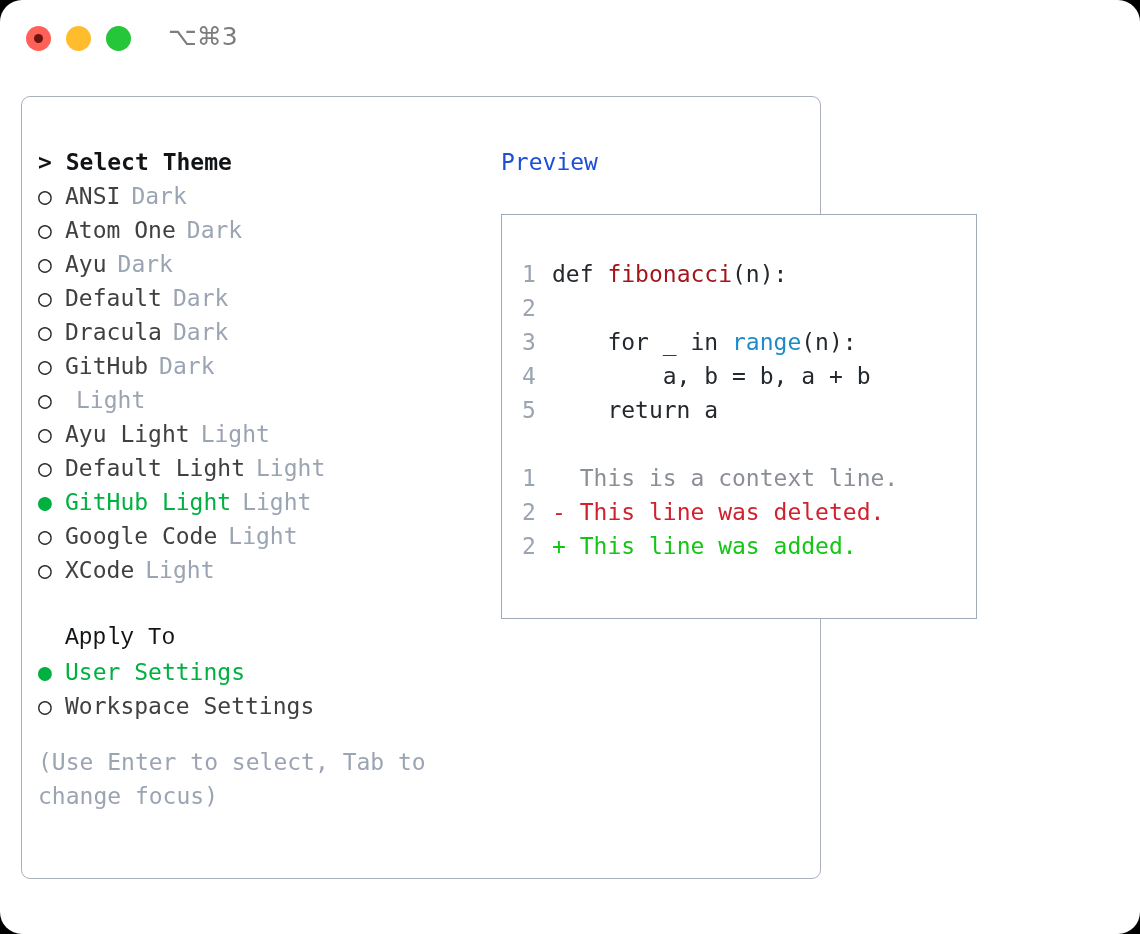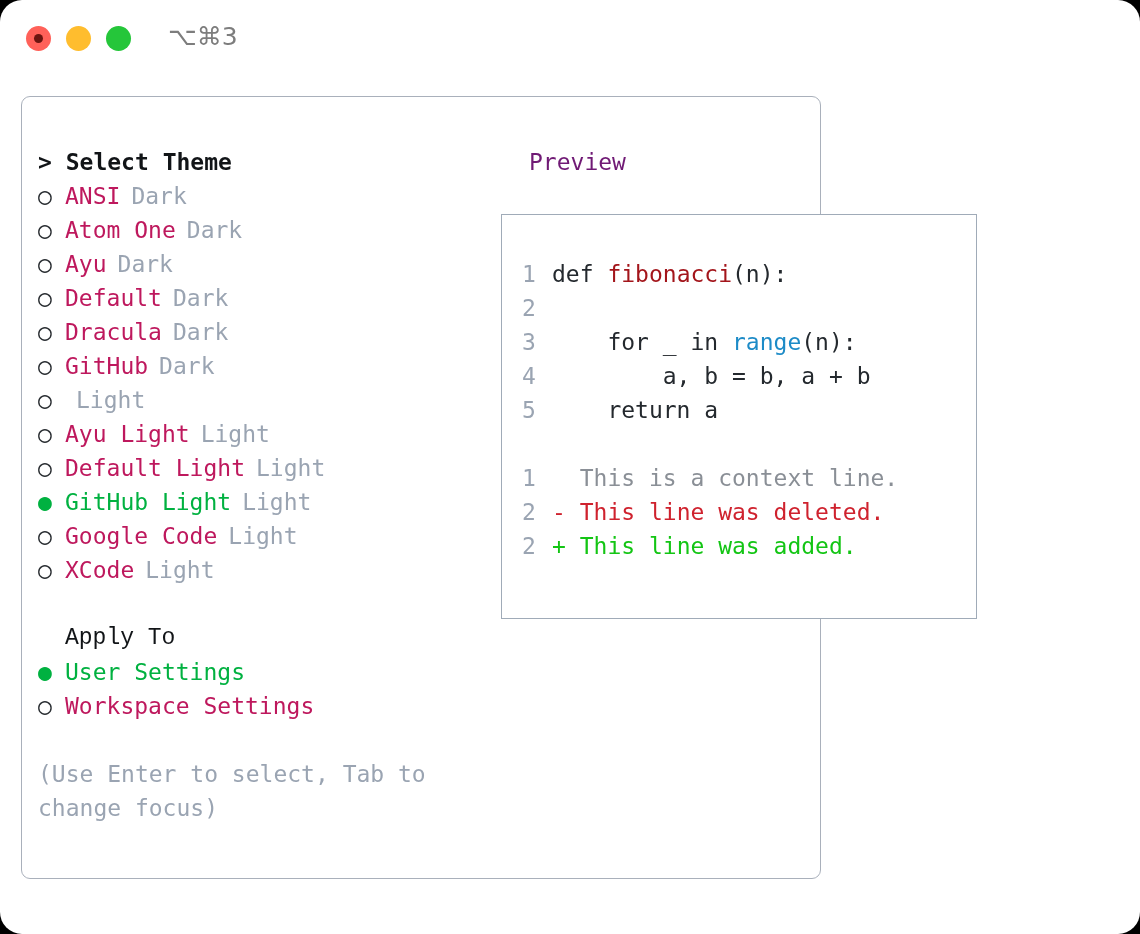--- a/index.html
+++ b/index.html
@@ -98,51 +98,50 @@
     line-height: 34px;
     white-space: pre;
   }
   .bullet {
     display: inline-block;
     width: 27px;
     flex: 0 0 27px;
     color: #2b2f33;
   }
   .bullet.selected { color: #00b140; }
-  .opt-label { color: #be185d; }
+  .opt-label { color: #404040; }
   .opt-row.selected .opt-label { color: #00b140; }
   .opt-tag {
     color: #9aa4b2;
     padding-left: 11px;
   }
 
   .spacer-row { height: 34px; }
 
   .hint {
-    margin-top: 34px;
+    margin-top: 22px;
     font-size: 23px;
     line-height: 34px;
     color: #9aa4b2;
     width: 410px;
     white-space: pre-wrap;
   }
 
   
   .right-pane {
     position: absolute;
     left: 479px;
     top: 48px;
     width: 490px;
   }
   .preview-title {
     font-size: 23px;
     line-height: 34px;
-    color: #701a75;
-    white-space: pre;
-    margin-left: 28px;
+    color: #1d4ed8;
+    white-space: pre;
   }
   .preview-box {
     margin-top: 35px;
     width: 476px;
     height: 405px;
     border: 1px solid #a0abb8;
     box-sizing: border-box;
     background: #ffffff;
     padding: 42px 0 0 20px;
   }

